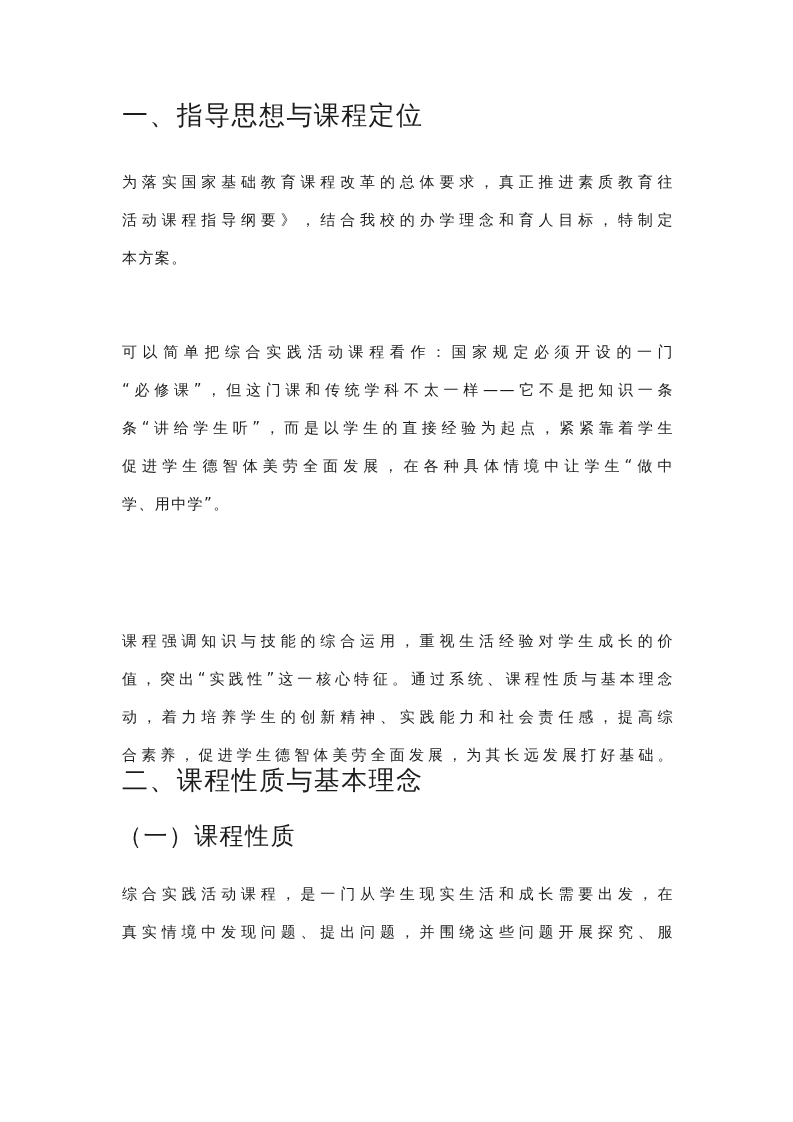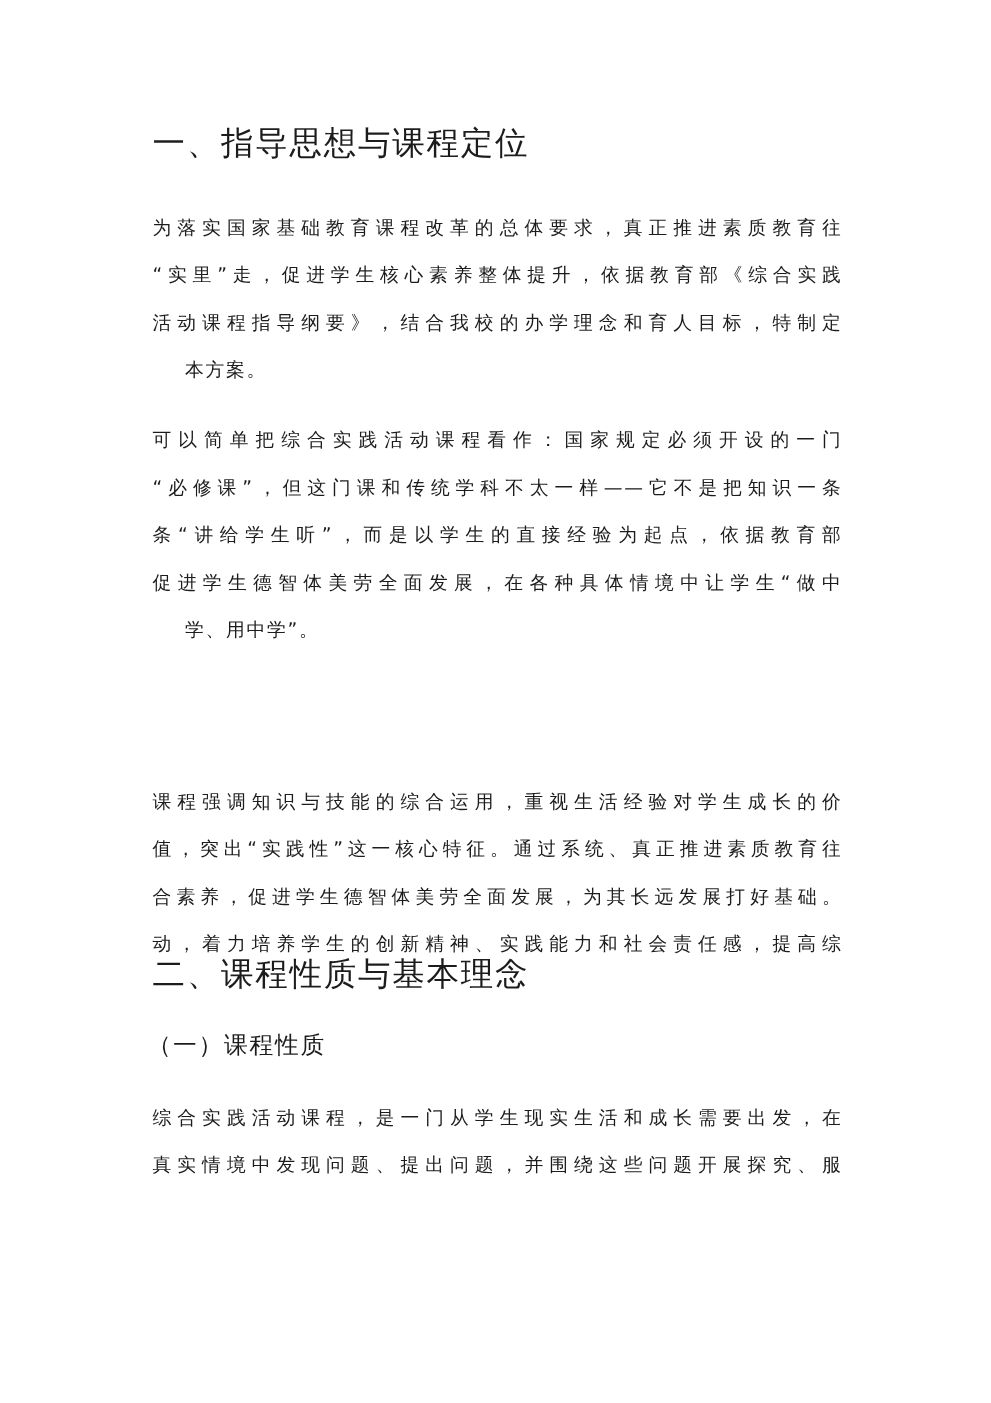--- a/index.html
+++ b/index.html
@@ -35,70 +35,68 @@
       word-break: break-all;
     }
     .line {
       display: block;
       height: 38px;
       white-space: nowrap;
       text-align-last: justify;
     }
     .line.last {
       text-align-last: left;
-      margin-left: 26px;
     }
     .heading {
       position: absolute;
       left: 0;
       font-size: 26px;
       line-height: 38px;
       letter-spacing: 1.4px;
       margin: 0;
       font-weight: normal;
       white-space: nowrap;
     }
     .subheading {
       position: absolute;
       left: -4px;
-      font-size: 19px;
+      font-size: 24px;
       line-height: 38px;
       letter-spacing: 1.4px;
       margin: 0;
       font-weight: normal;
       white-space: nowrap;
     }
   </style>
 </head>
 <body>
 
 <div class="page">
 
   <h2 class="heading" style="top: 96px;">一、指导思想与课程定位</h2>
 
   <div class="block" style="top: 163px;">
     <span class="line">为落实国家基础教育课程改革的总体要求，真正推进素质教育往</span>
-    <span class="line">“实里”走，促进学生核心素养整体提升，依据教育部《综合实践</span>
     <span class="line">活动课程指导纲要》，结合我校的办学理念和育人目标，特制定</span>
     <span class="line last">本方案。</span>
   </div>
 
   <div class="block" style="top: 333px;">
     <span class="line">可以简单把综合实践活动课程看作：国家规定必须开设的一门</span>
     <span class="line">“必修课”，但这门课和传统学科不太一样——它不是把知识一条</span>
-    <span class="line">条“讲给学生听”，而是以学生的直接经验为起点，依据教育部</span>
+    <span class="line">条“讲给学生听”，而是以学生的直接经验为起点，紧紧靠着学生</span>
     <span class="line">促进学生德智体美劳全面发展，在各种具体情境中让学生“做中</span>
     <span class="line last">学、用中学”。</span>
   </div>
 
   <div class="block" style="top: 578px; margin-top: 44px;">
     <span class="line">课程强调知识与技能的综合运用，重视生活经验对学生成长的价</span>
-    <span class="line">值，突出“实践性”这一核心特征。通过系统、真正推进素质教育往</span>
+    <span class="line">值，突出“实践性”这一核心特征。通过系统、课程性质与基本理念</span>
+    <span class="line">动，着力培养学生的创新精神、实践能力和社会责任感，提高综</span>
     <span class="line">合素养，促进学生德智体美劳全面发展，为其长远发展打好基础。</span>
-    <span class="line">动，着力培养学生的创新精神、实践能力和社会责任感，提高综</span>
   </div>
 
   <h2 class="heading" style="top: 761px;">二、课程性质与基本理念</h2>
 
   <h3 class="subheading" style="top: 817px;">（一）课程性质</h3>
 
   <div class="block" style="top: 875px;">
     <span class="line">综合实践活动课程，是一门从学生现实生活和成长需要出发，在</span>
     <span class="line">真实情境中发现问题、提出问题，并围绕这些问题开展探究、服</span>
   </div>

